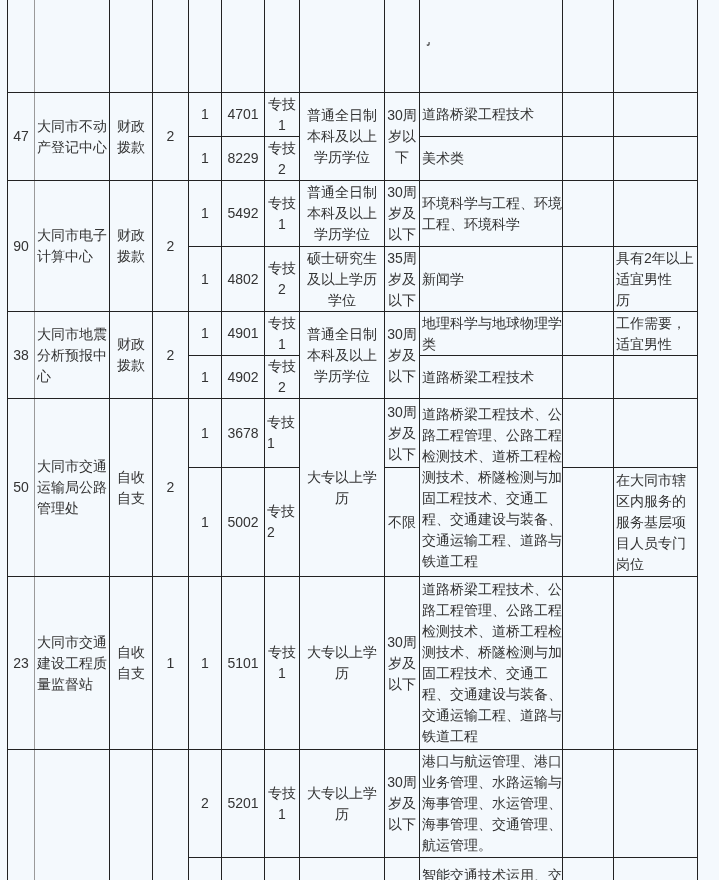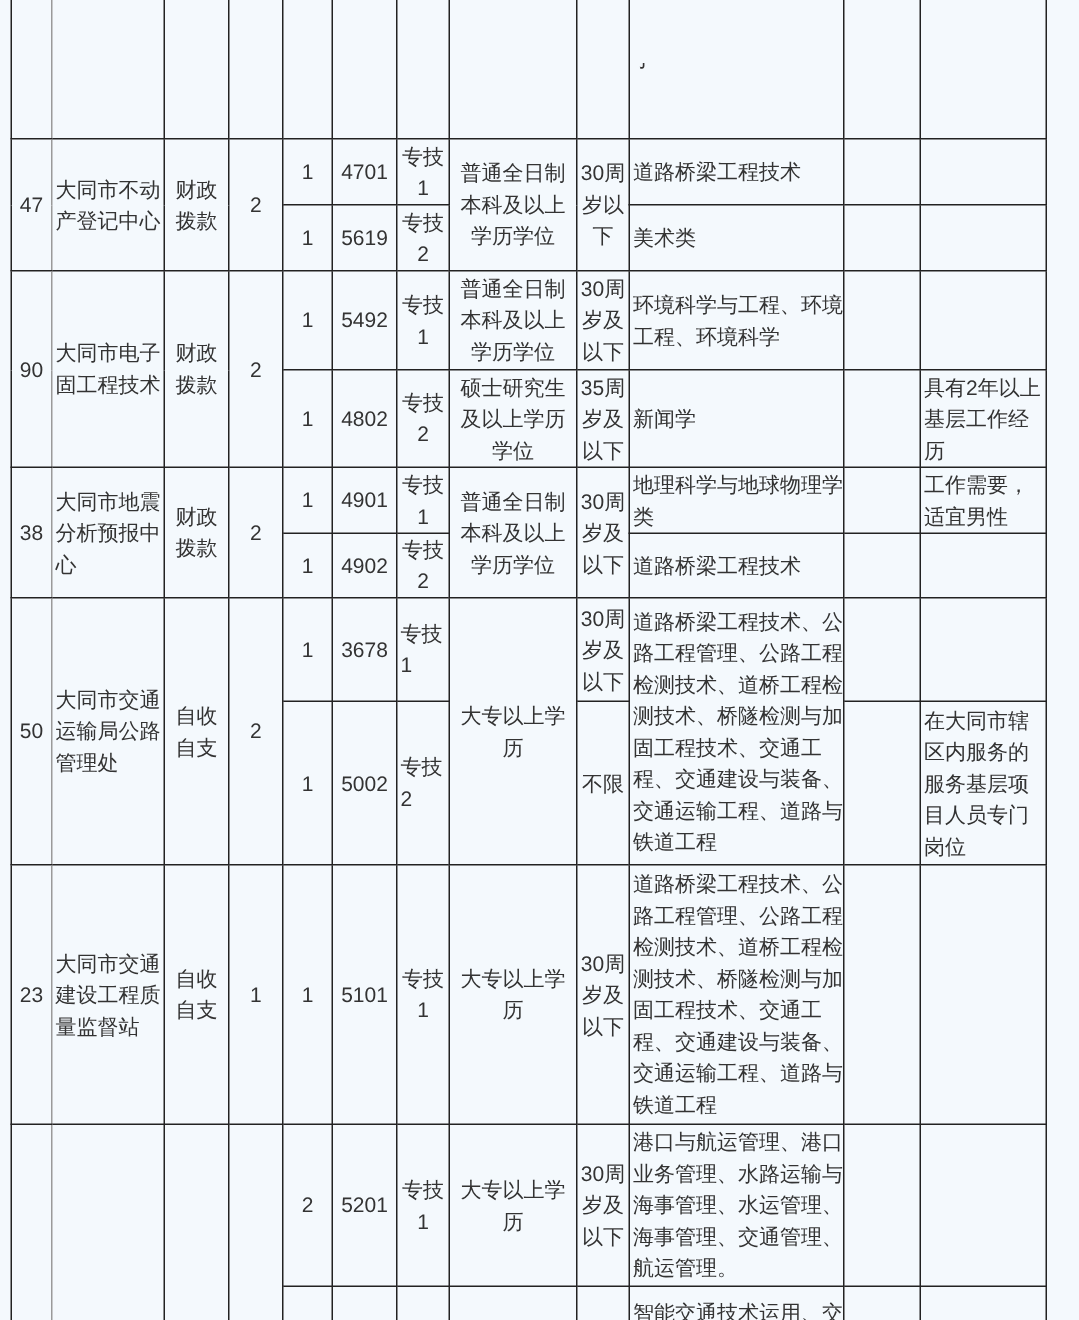--- a/index.html
+++ b/index.html
@@ -81,32 +81,32 @@
 学历学位</td>
     <td rowspan="2">30周
 岁以
 下</td>
     <td class="ta-left">道路桥梁工程技术</td>
     <td></td>
     <td></td>
   </tr>
   <tr style="height:44px">
     <td>1</td>
-    <td>5619</td>
+    <td>8229</td>
     <td>专技
 2</td>
     <td class="ta-left">美术类</td>
     <td></td>
     <td></td>
   </tr>
 
   <tr style="height:66px">
     <td class="col-no" rowspan="2">90</td>
     <td class="ta-left" rowspan="2">大同市电子
-固工程技术</td>
+计算中心</td>
     <td rowspan="2">财政
 拨款</td>
     <td rowspan="2">2</td>
     <td>1</td>
     <td>5492</td>
     <td>专技
 1</td>
     <td>普通全日制
 本科及以上
 学历学位</td>
@@ -125,21 +125,21 @@
 2</td>
     <td>硕士研究生
 及以上学历
 学位</td>
     <td>35周
 岁及
 以下</td>
     <td class="ta-left">新闻学</td>
     <td></td>
     <td class="ta-left">具有2年以上
-基层工作经
+适宜男性
 历</td>
   </tr>
 
   <tr style="height:44px">
     <td class="col-no" rowspan="2">38</td>
     <td class="ta-left" rowspan="2">大同市地震
 分析预报中
 心</td>
     <td rowspan="2">财政
 拨款</td>

